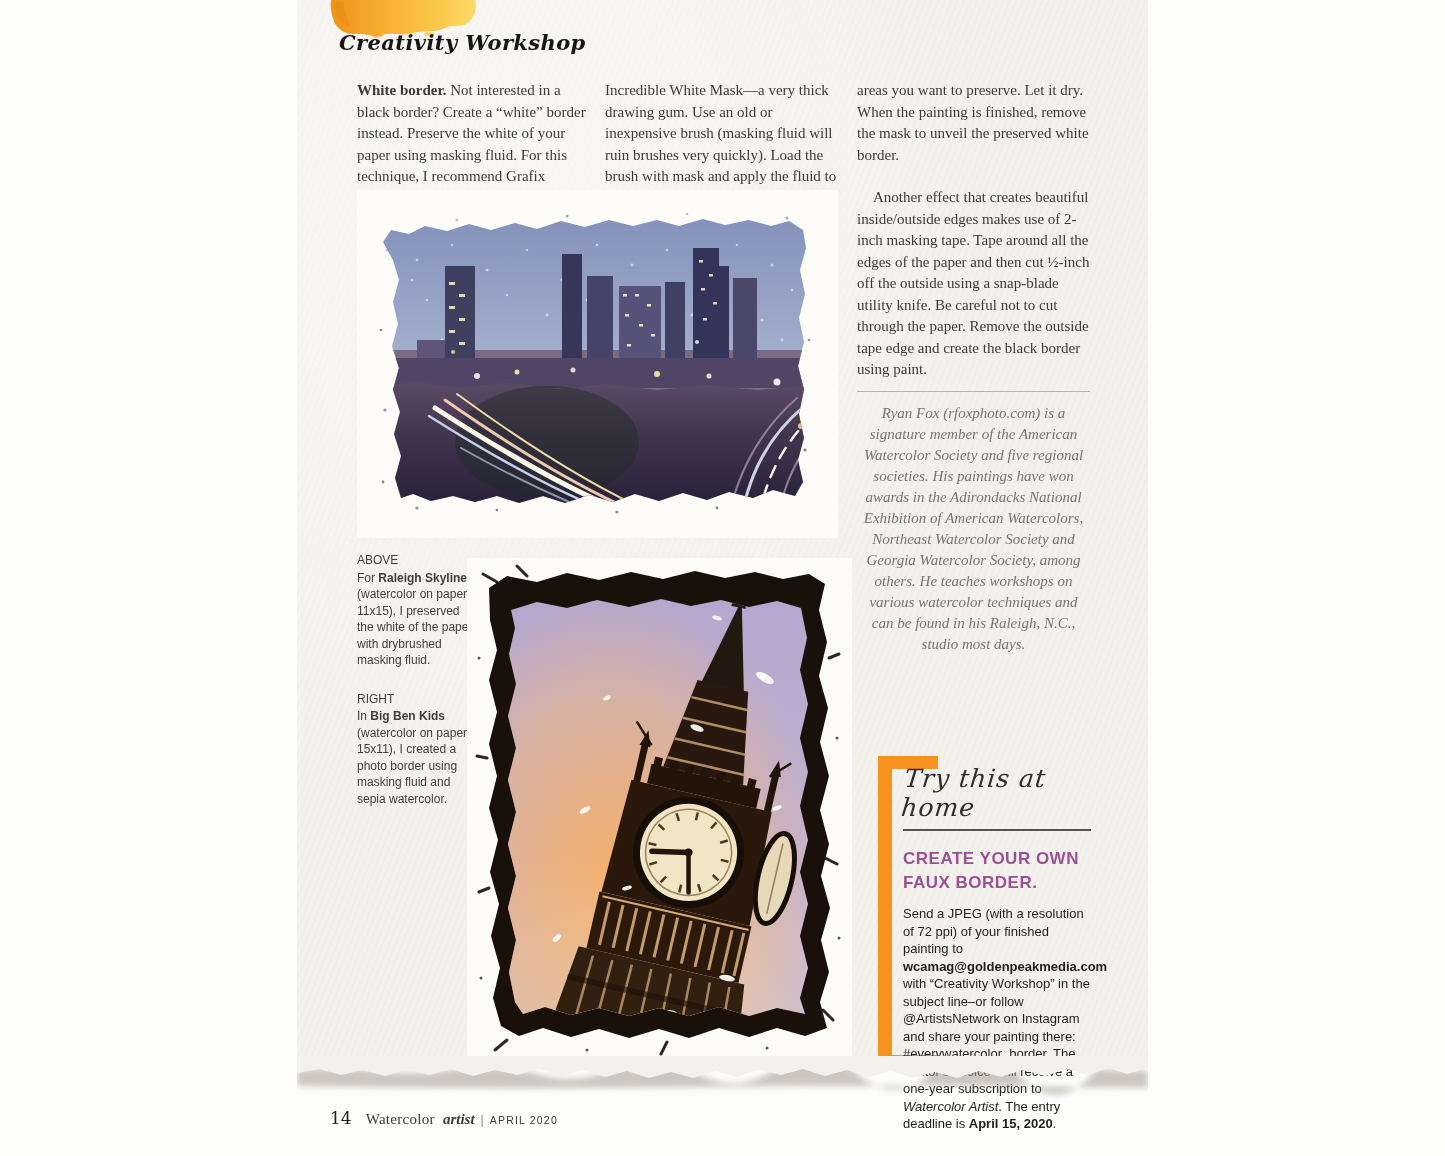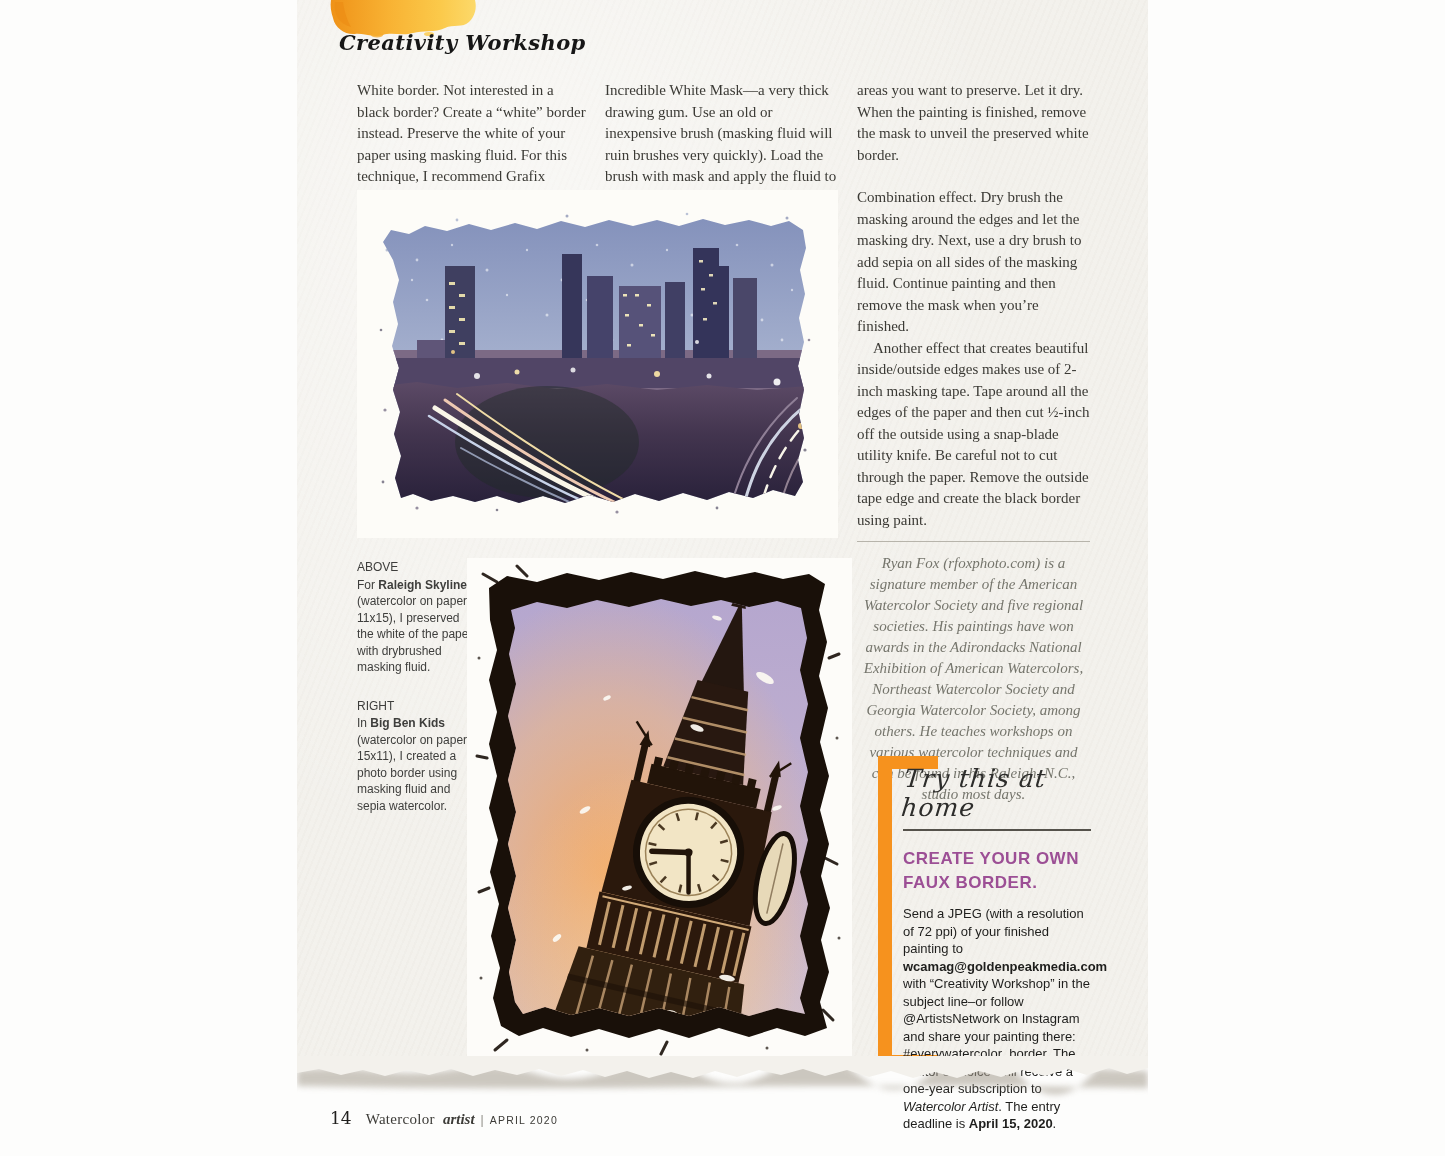--- a/index.html
+++ b/index.html
@@ -15,28 +15,28 @@
         font-family:"DejaVu Serif",serif;font-style:italic;font-weight:700;
         font-size:21px;color:#161616;letter-spacing:.4px;}
   .col{position:absolute;top:80px;font-family:"Liberation Serif",serif;
         font-size:15px;line-height:21.5px;color:#3b3a35;text-align:left;}
   .col p{margin:0;}
   .col p.gap{margin-bottom:21px;}
   .col p.indent{text-indent:16px;}
   .col1{left:60px;width:230px;}
   .col2{left:308px;width:234px;}
   .col3{left:560px;width:233px;}
-  .lead{font-weight:400;}
+  .lead{font-weight:700;}
   .bio-rule{border:none;border-top:1px solid #b7b4ab;margin:10px 0 11px 0;}
   .bio{font-style:italic;color:#75756c;line-height:21px;text-align:center;}
   .figure{position:absolute;margin:0;}
   .fig-raleigh{left:60px;top:190px;width:481px;height:348px;}
   .fig-bigben{left:170px;top:558px;width:385px;height:506px;}
   .captions{position:absolute;left:60px;top:552px;width:122px;
-        font-size:12px;line-height:16.5px;color:#3e3e3c;margin-top:7px;}
+        font-size:12px;line-height:16.5px;color:#3e3e3c;}
   .cap-label{margin:0 0 1px 0;}
   .cap-block{margin:0 0 22px 0;}
   .cap-bold{font-weight:700;}
   .bracket{position:absolute;left:581px;top:756px;width:46px;height:286px;
         border-left:14px solid #f6921e;border-top:13px solid #f6921e;border-bottom:13px solid #f6921e;}
   .sb-content{position:absolute;left:606px;top:762px;width:188px;}
   .sb-script{font-family:"DejaVu Serif",serif;font-style:italic;font-weight:400;
         font-size:25px;color:#2d2d2b;letter-spacing:1px;transform:skewX(-6deg);
         display:inline-block;margin:0;}
   .sb-script-wrap{border-bottom:2px solid #55524b;padding:2px 4px 7px 0;display:inline-block;min-width:184px;}
@@ -79,21 +79,20 @@
     <div class="col col1">
       <p><span class="lead">White border.</span><span> Not interested in a black border? Create a “white” border instead. Preserve the white of your paper using masking fluid. For this technique, I recommend Grafix</span></p>
     </div>
 
     <div class="col col2">
       <p>Incredible White Mask—a very thick drawing gum. Use an old or inexpensive brush (masking fluid will ruin brushes very quickly). Load the brush with mask and apply the fluid to the</p>
     </div>
 
     <div class="col col3">
       <p class="gap">areas you want to preserve. Let it dry. When the painting is finished, remove the mask to unveil the preserved white border.</p>
-      <p><span class="lead">Combination effect.</span><span> Dry brush the masking around the edges and let the masking dry. Next, use a dry brush to add sepia on all sides of the masking fluid. Continue painting and then remove the mask when you’re finished.</span></p>
       <p class="indent">Another effect that creates beautiful inside/outside edges makes use of 2-inch masking tape. Tape around all the edges of the paper and then cut ½-inch off the outside using a snap-blade utility knife. Be careful not to cut through the paper. Remove the outside tape edge and create the black border using paint.</p>
       <hr class="bio-rule">
       <p class="bio">Ryan Fox (rfoxphoto.com) is a signature member of the American Watercolor Society and five regional societies. His paintings have won awards in the Adirondacks National Exhibition of American Watercolors, Northeast Watercolor Society and Georgia Watercolor Society, among others. He teaches workshops on various watercolor techniques and can be found in his Raleigh, N.C., studio most days.</p>
     </div>
 
     <figure class="figure fig-raleigh" aria-label="Raleigh Skyline — night cityscape watercolor with white drybrushed masking-fluid border">
       <svg width="481" height="348" viewBox="0 0 481 348">
         <defs>
           <linearGradient id="rsky" x1="0" y1="0" x2="0" y2="1">
             <stop offset="0" stop-color="#7e8cb8"></stop>

